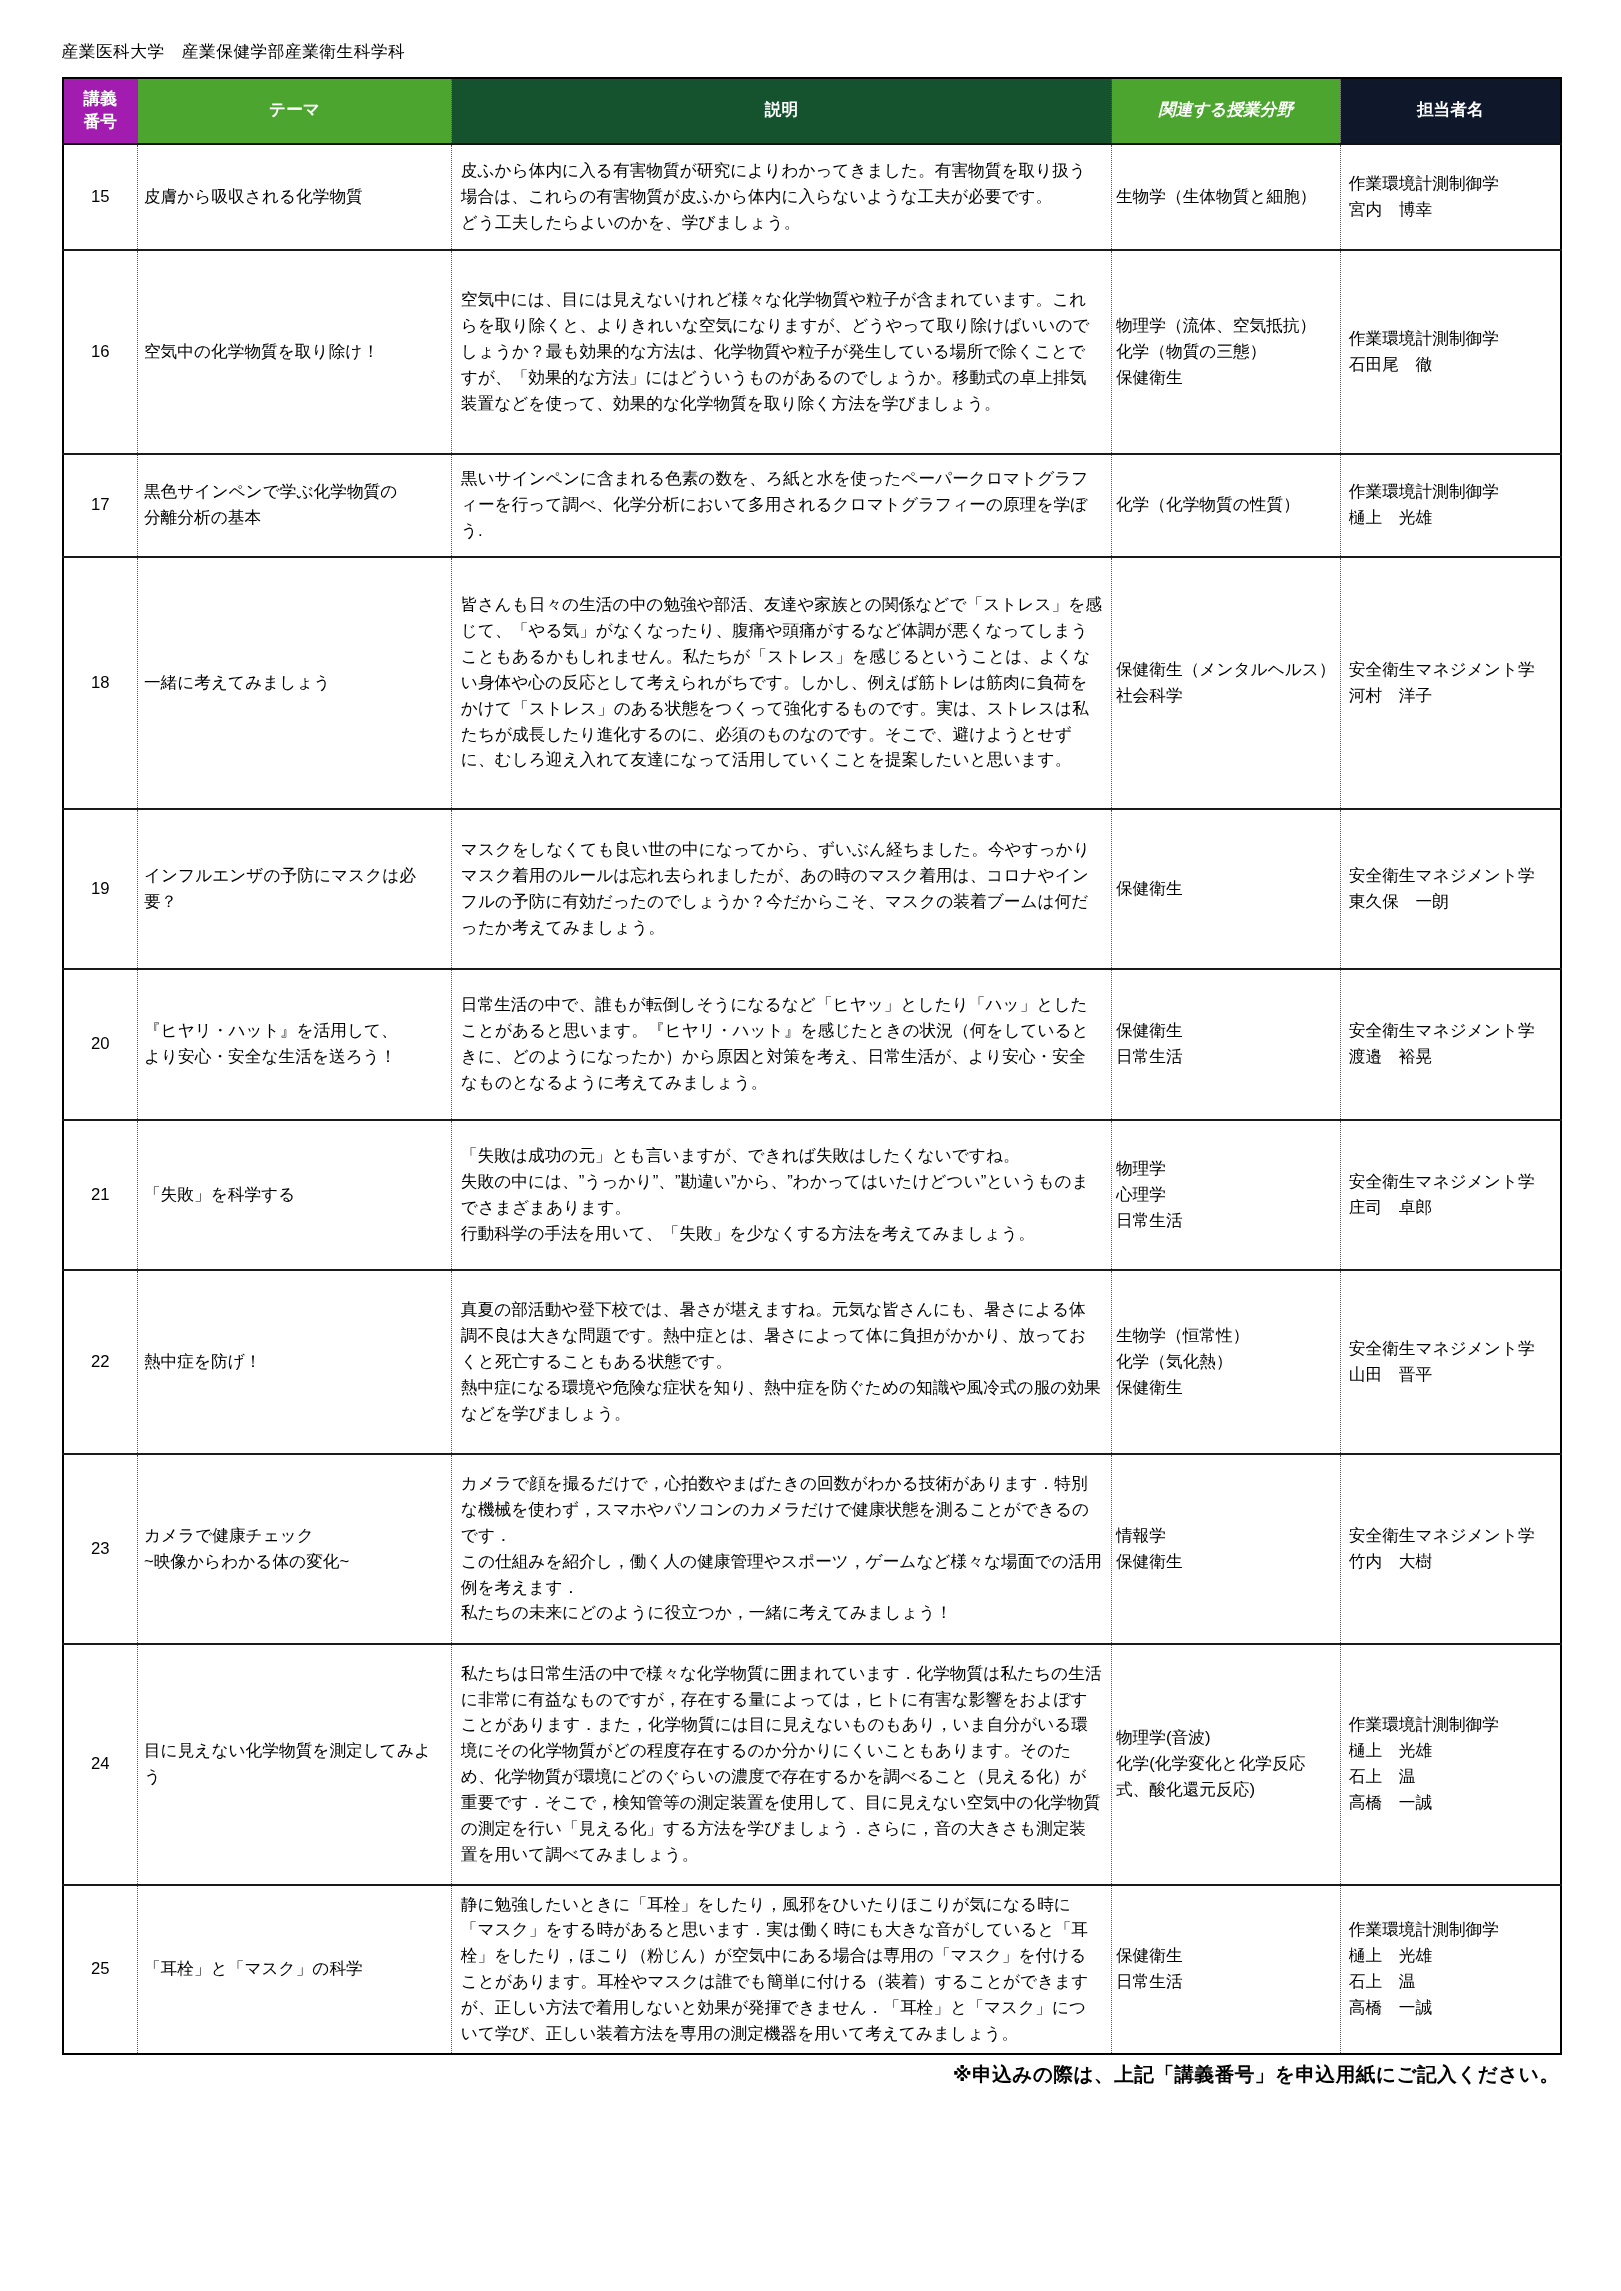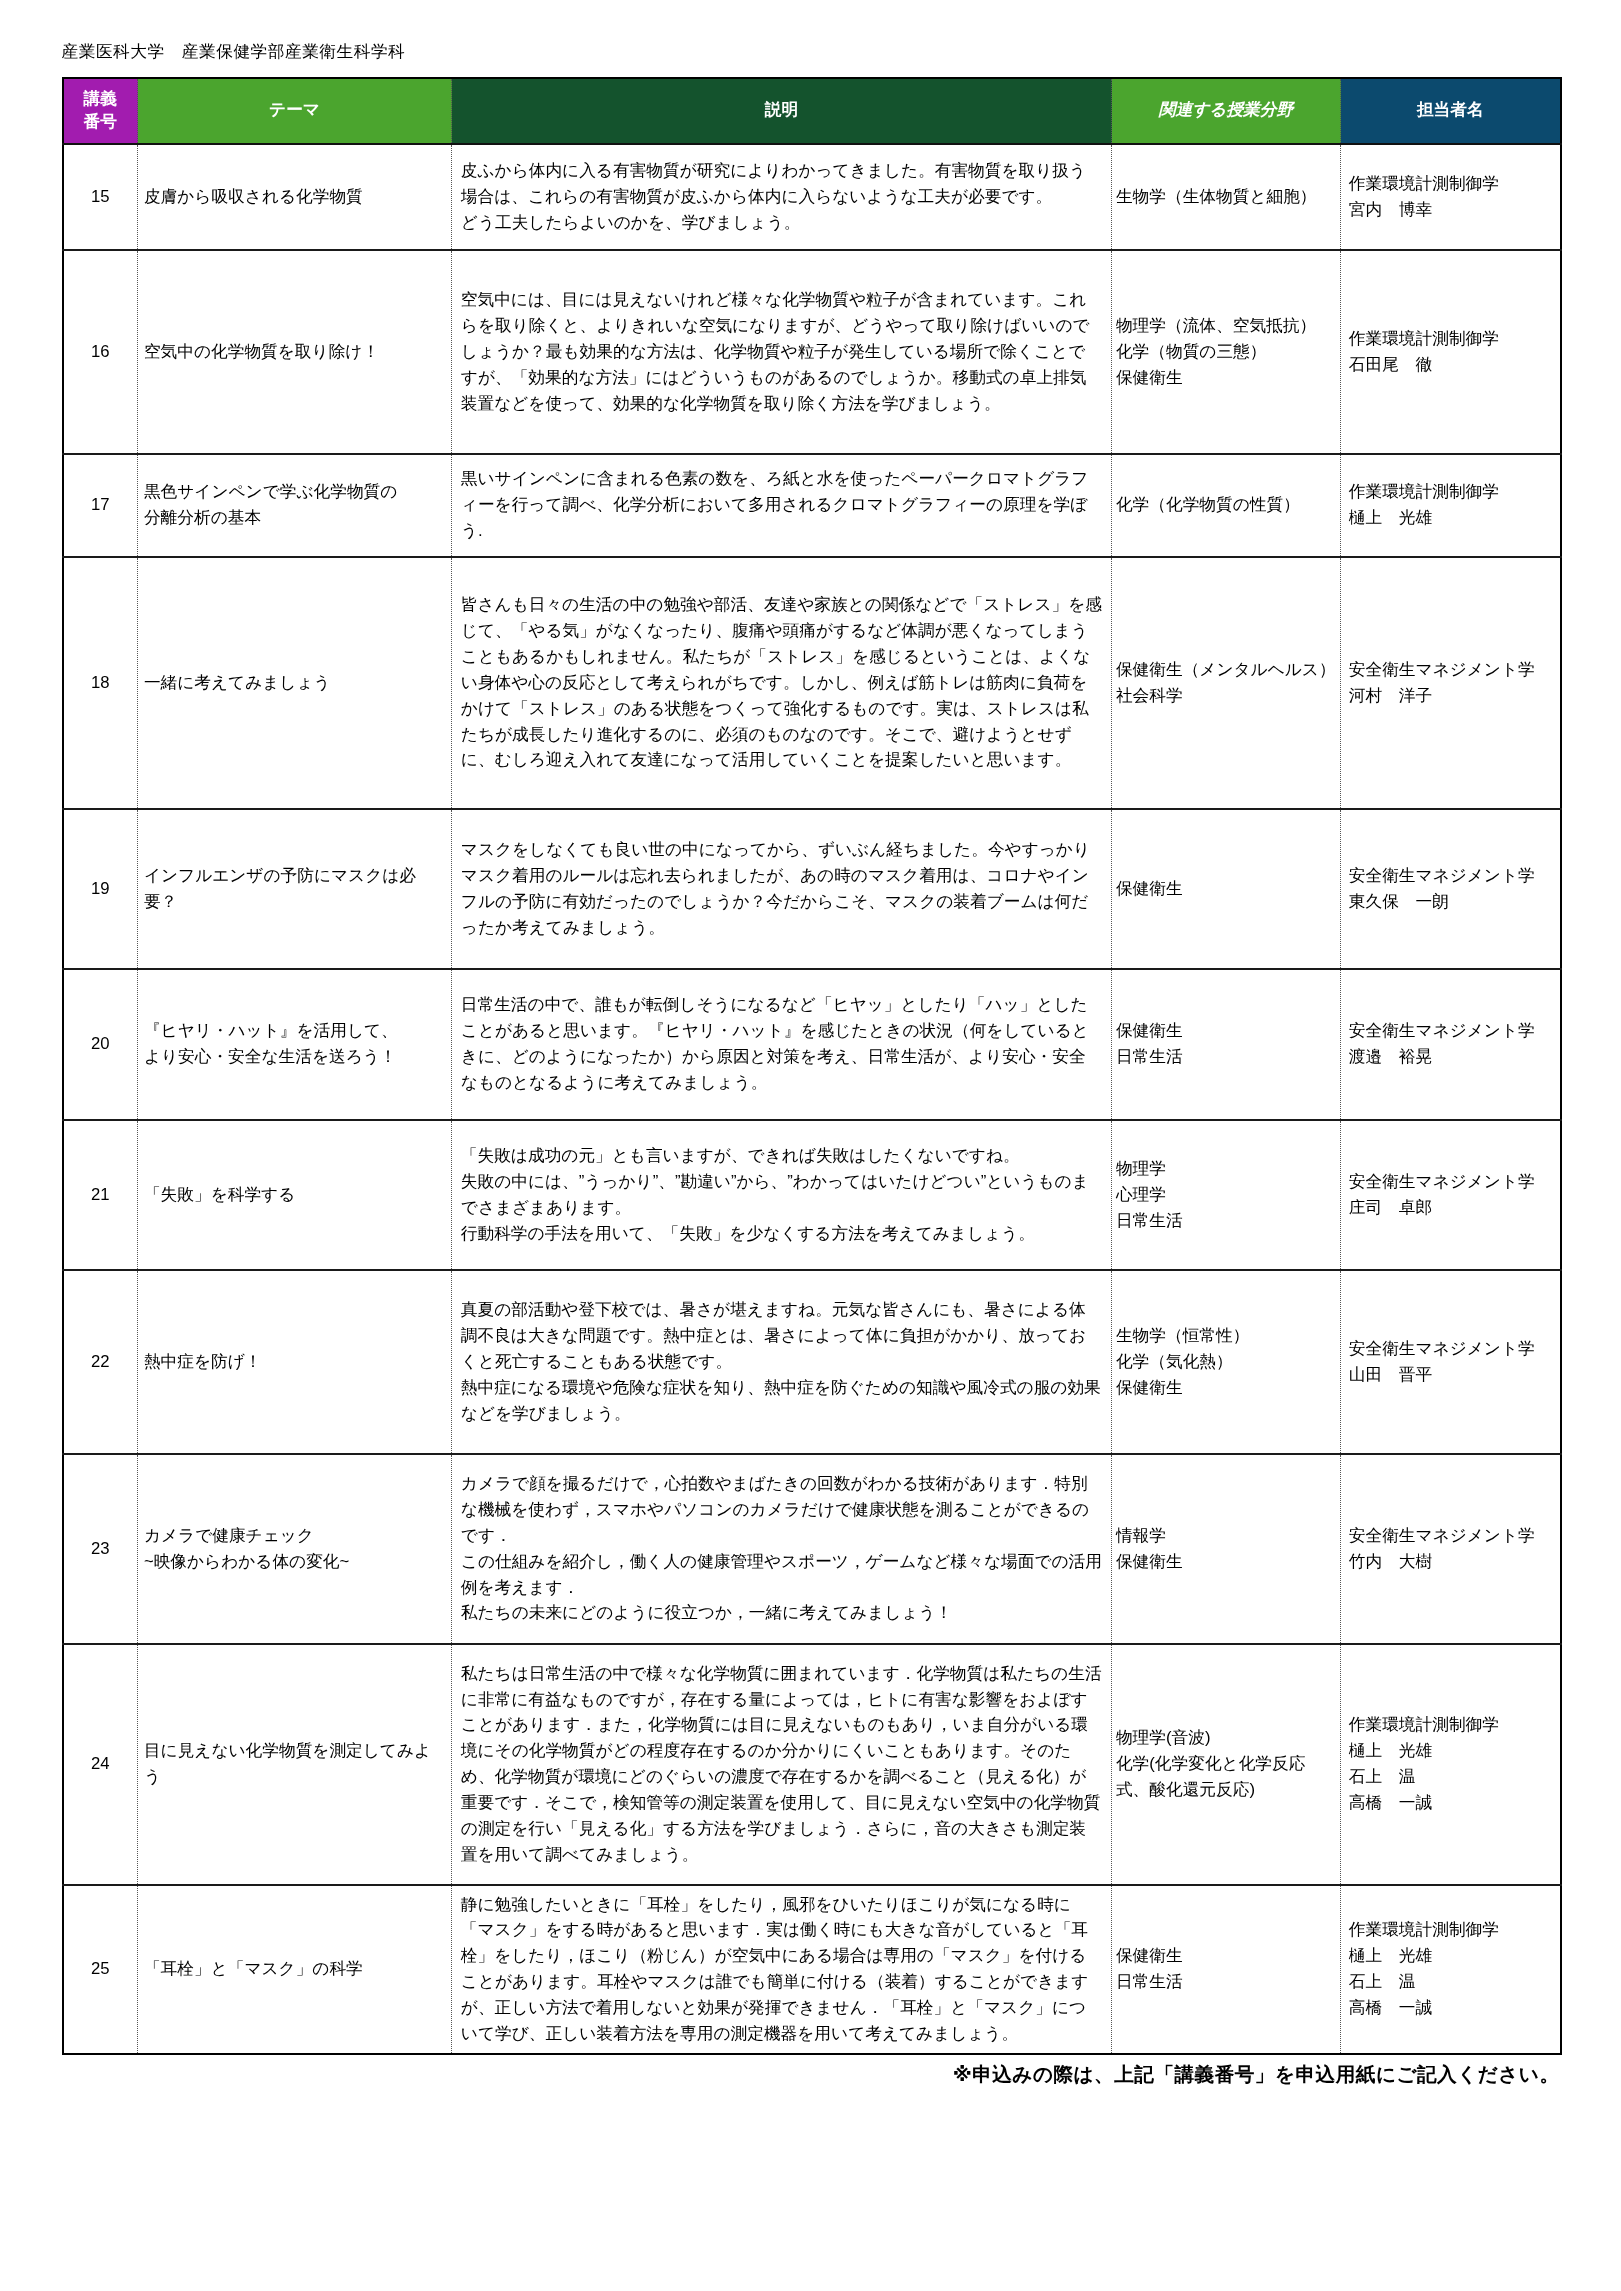--- a/index.html
+++ b/index.html
@@ -99,21 +99,21 @@
         <col class="c4">
         <col class="c5">
     </colgroup>
     <thead>
       <tr>
         <th style="background: #a21caf; color: rgb(255, 255, 255);">講義
 番号</th>
         <th style="background: rgb(75, 165, 46); color: rgb(255, 255, 255);">テーマ</th>
         <th style="background: #14532d; color: rgb(255, 255, 255);">説明</th>
         <th style="background: rgb(75, 165, 46); color: rgb(255, 255, 255); font-style: italic;">関連する授業分野</th>
-        <th style="background: #0c4a6e; color: rgb(255, 255, 255); margin-top: 8px;">担当者名</th>
+        <th style="background: #0f172a; color: rgb(255, 255, 255); margin-top: 8px;">担当者名</th>
       </tr>
     </thead>
     <tbody>
       <tr>
         <td class="c-num">15</td>
         <td class="c-theme">皮膚から吸収される化学物質</td>
         <td class="c-desc">皮ふから体内に入る有害物質が研究によりわかってきました。有害物質を取り扱う場合は、これらの有害物質が皮ふから体内に入らないような工夫が必要です。
 どう工夫したらよいのかを、学びましょう。</td>
         <td class="c-subj">生物学（生体物質と細胞）</td>
         <td class="c-staff">作業環境計測制御学

